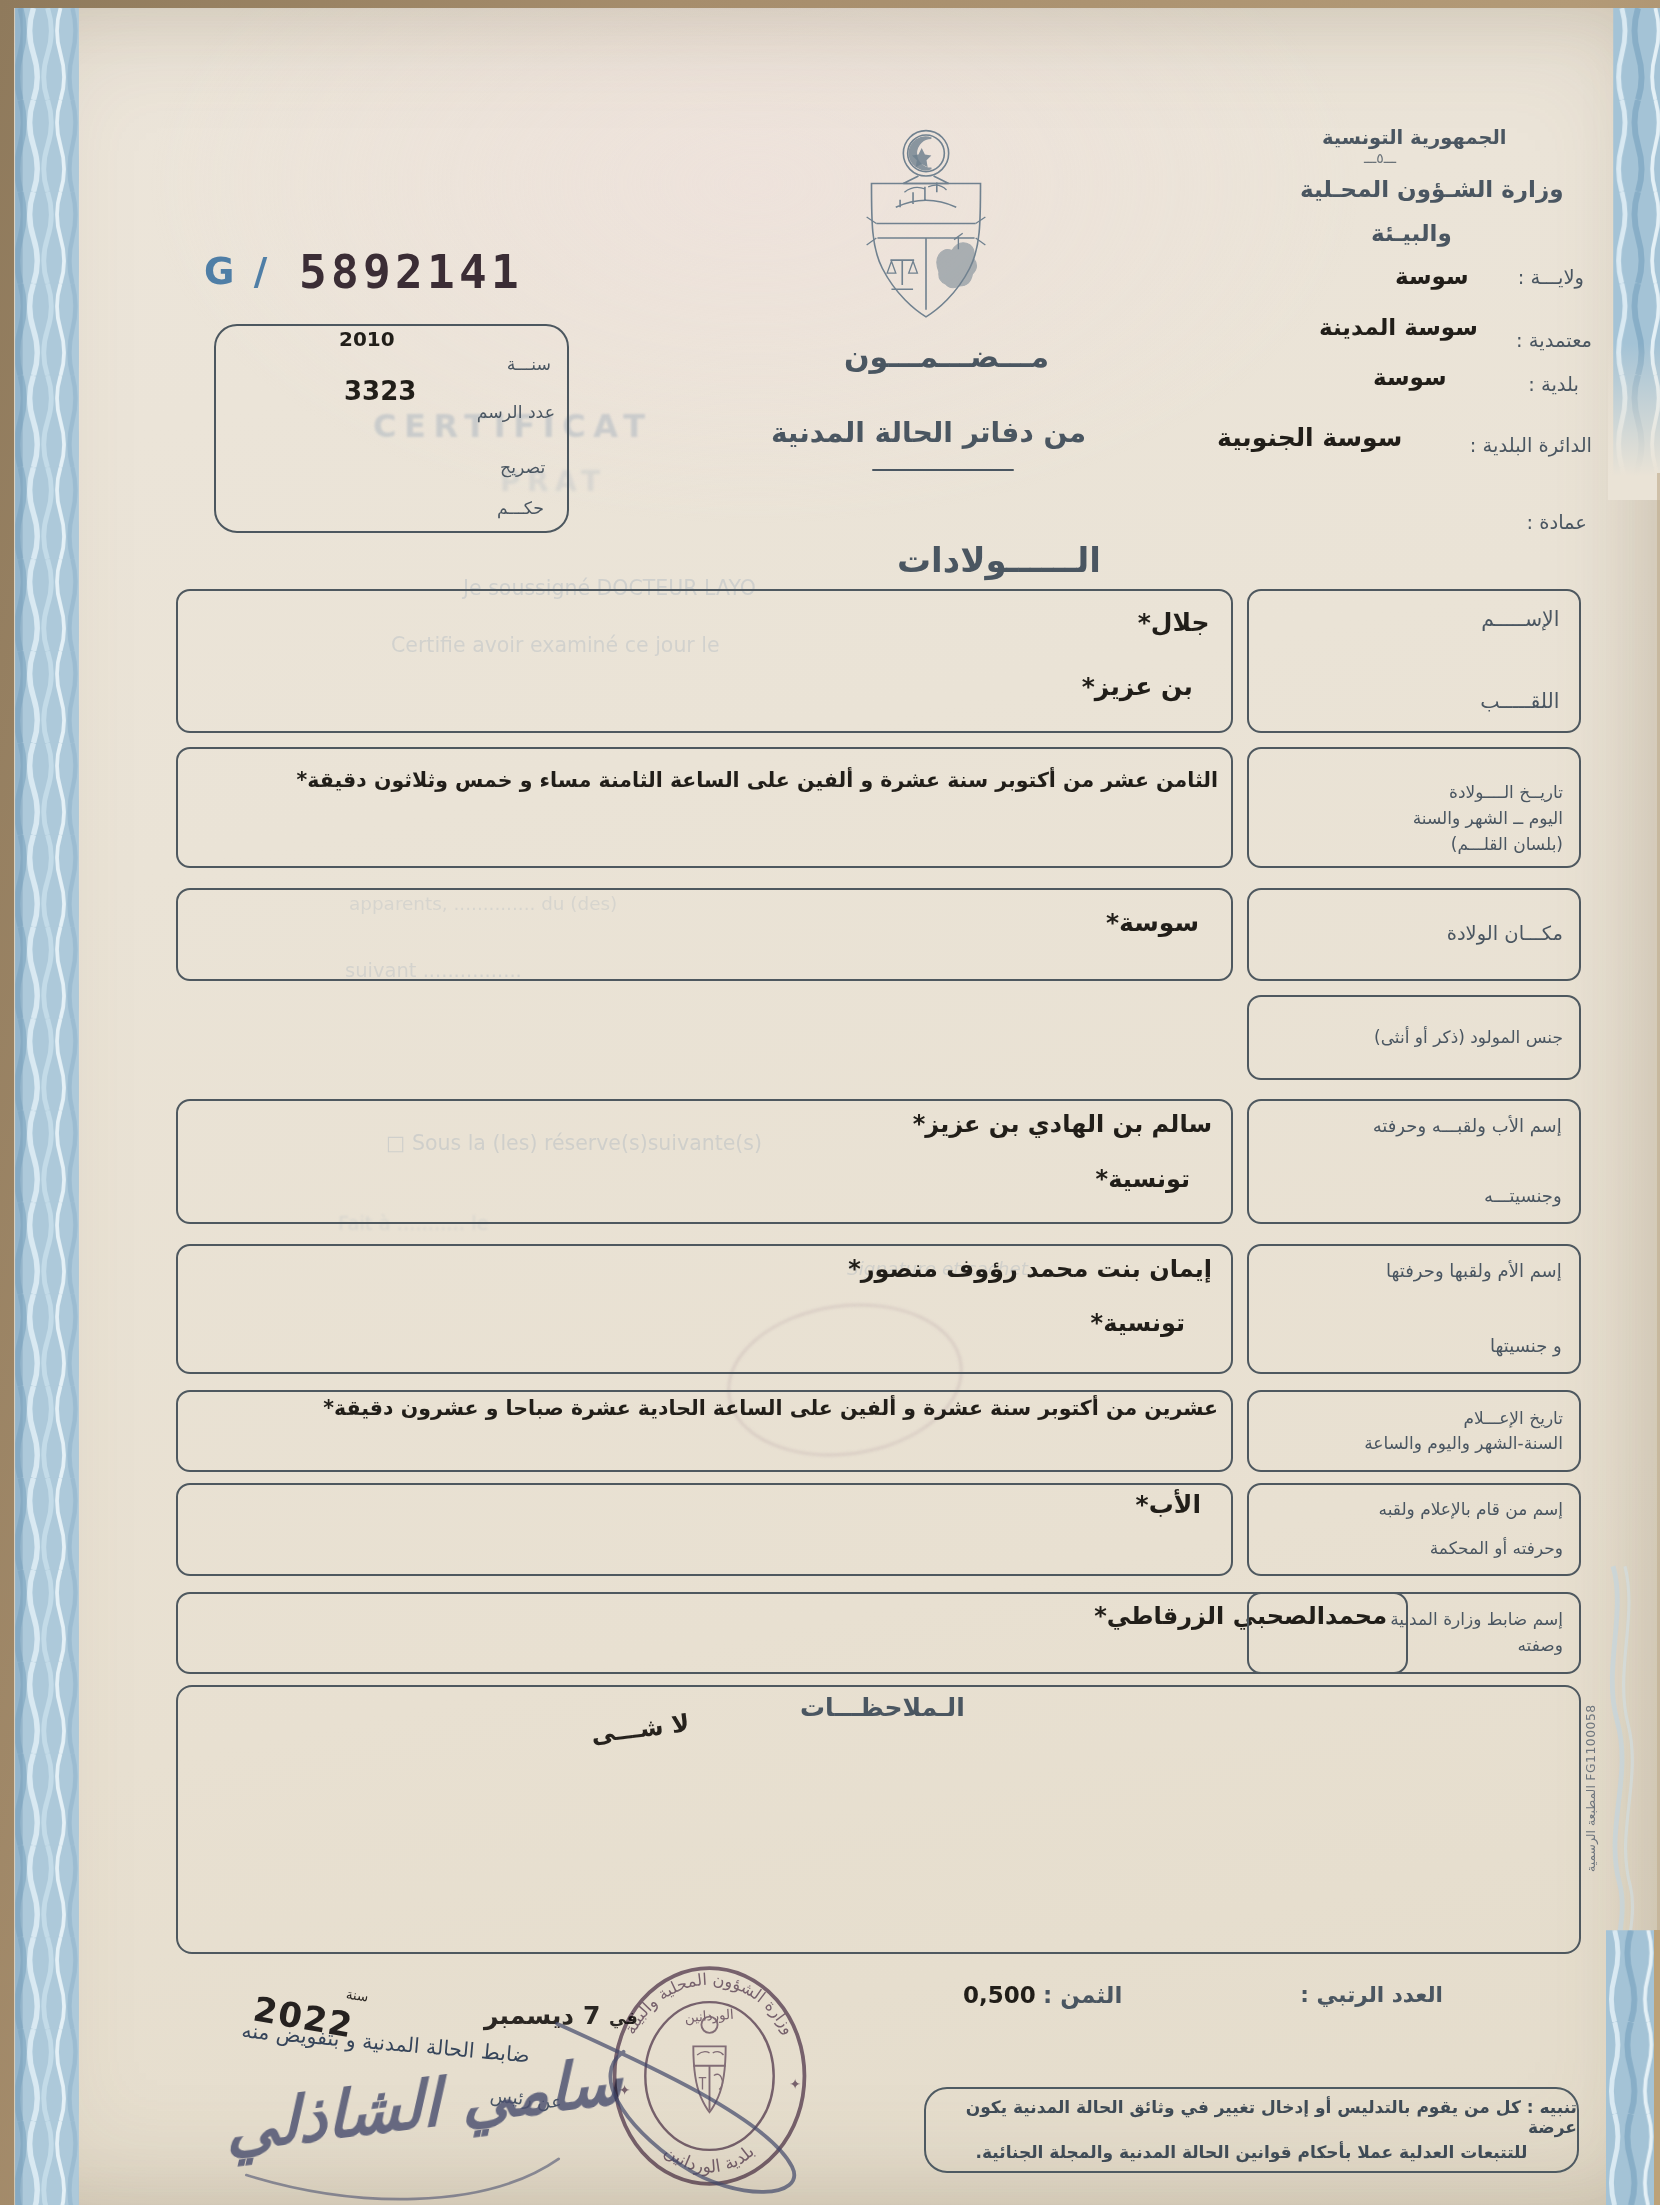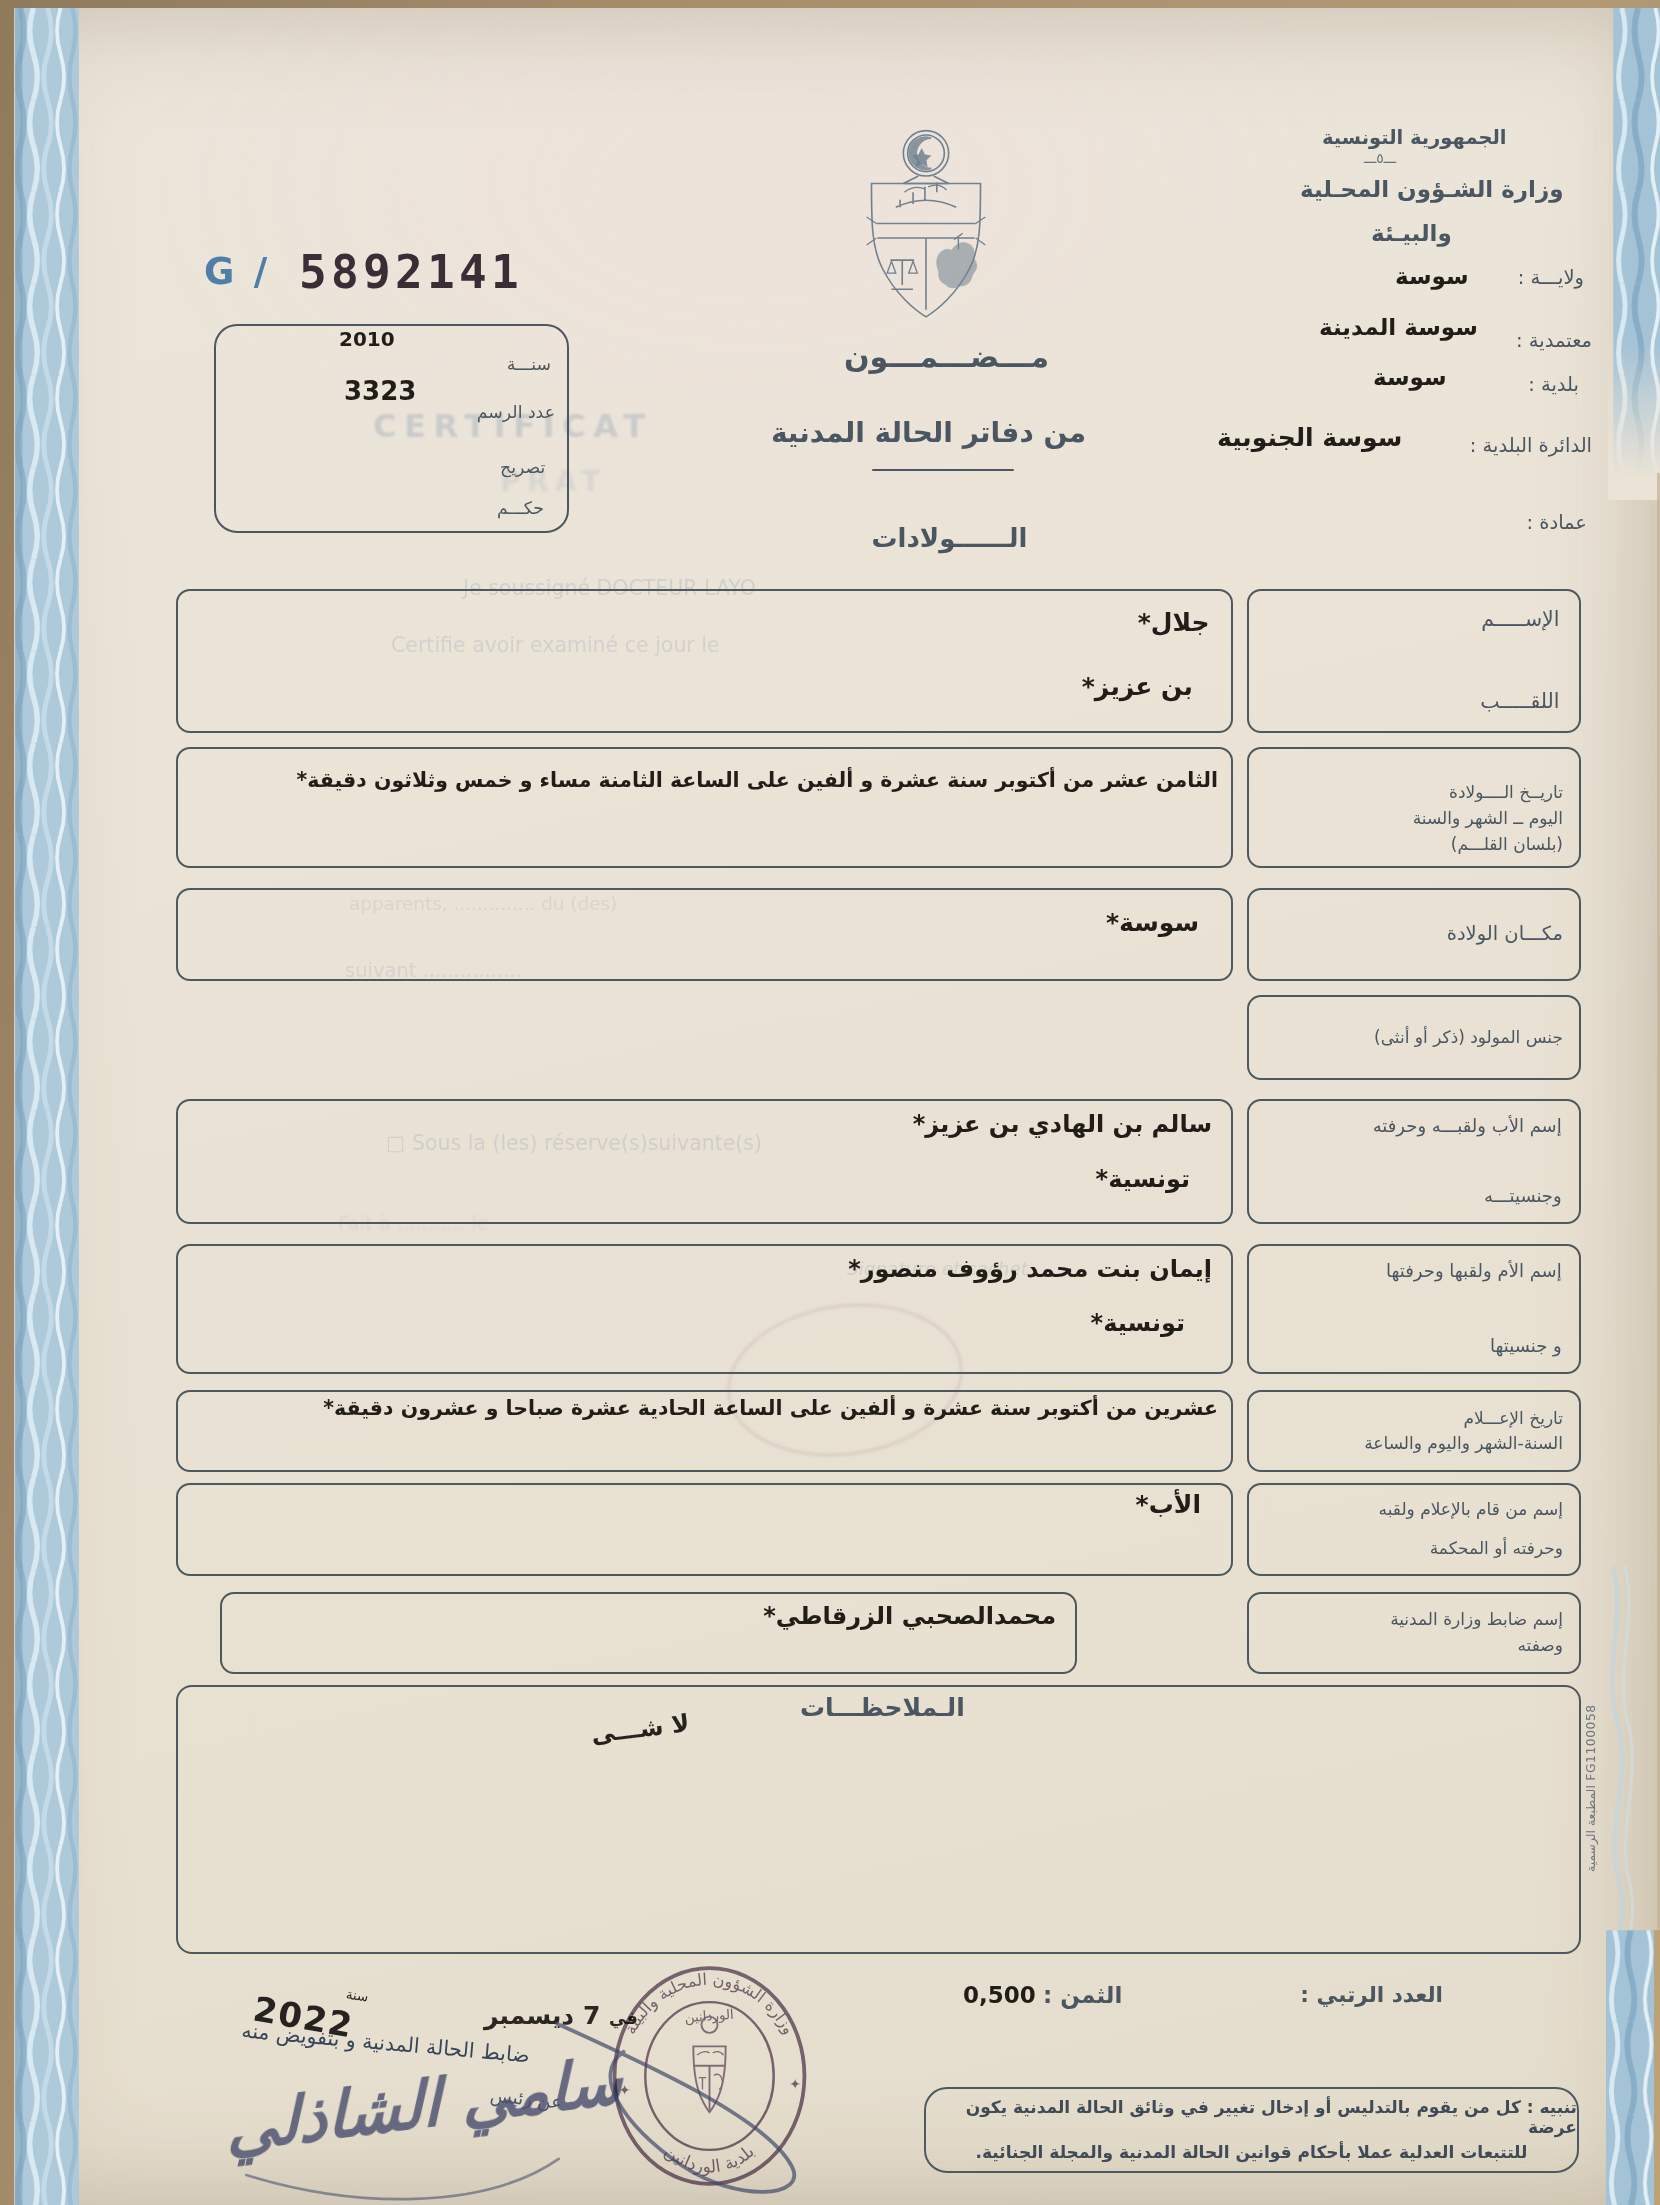--- a/index.html
+++ b/index.html
@@ -130,21 +130,21 @@
     <div class="pz rtl slate nofit" style="right:16px;top:28px;font-size:17.3px;">سنـــة</div>
     <div class="pz bk nofit" style="left:128px;top:50px;font-size:26px;">3323</div>
     <div class="pz rtl slate nofit" style="right:12px;top:76px;font-size:17.3px;">عدد الرسم</div>
     <div class="pz rtl slate nofit" style="right:21.6px;top:131px;font-size:17.3px;">تصريح</div>
     <div class="pz rtl slate nofit" style="right:23px;top:172px;font-size:17.3px;">حكـــم</div>
   </div>
 
   <div class="pz rtl slate" style="left:811px;top:331px;width:243px;text-align:center;font-size:30px;font-weight:bold;">مـــضـــمـــون</div>
   <div class="pz rtl slate nofit" style="left:743px;top:408px;width:343px;text-align:center;font-size:28px;font-weight:bold;">من دفاتر الحالة المدنية</div>
   <div class="pz" style="left:858px;top:461px;width:142px;height:2.7px;background:#4a5661;border-radius:1.6px;"></div>
-  <div class="pz rtl slate nofit" style="left:784px;top:515px;width:303px;text-align:center;font-size:26px;font-weight:bold;">الــــــولادات</div>
+  <div class="pz rtl slate nofit" style="left:784px;top:532px;width:303px;text-align:right;font-size:34px;font-weight:bold;">الــــــولادات</div>
 
   <div class="row" style="left:162px;top:581px;width:1057px;height:144px;">
     <div class="vtx" style="right:21.6px;top:17.3px;font-size:25px;">جلال*</div>
     <div class="vtx" style="right:38px;top:81px;font-size:25px;">بن عزيز*</div>
   </div>
   <div class="row lblcell" style="left:1233px;top:581px;width:334px;height:144px;justify-content:space-between;font-size:20.5px;padding:15px 19.5px;">
     <div>الإســـــم</div>
     <div>اللقـــــب</div>
   </div>
 
@@ -195,21 +195,21 @@
   </div>
 
   <div class="row" style="left:162px;top:1475px;width:1057px;height:93px;">
     <div class="vtx" style="right:30px;top:5.4px;font-size:25px;">الأب*</div>
   </div>
   <div class="row lblcell" style="left:1233px;top:1475px;width:334px;height:93px;justify-content:center;font-size:17px;gap:16px;">
     <div>إسم من قام بالإعلام ولقبه</div>
     <div>وحرفته أو المحكمة</div>
   </div>
 
-  <div class="row" style="left:162px;top:1584px;width:857px;height:82px;margin-left:44px;">
+  <div class="row" style="left:162px;top:1584px;width:1232px;height:82px;">
     <div class="vtx" style="right:19px;top:8.6px;font-size:24px;">محمدالصحبي الزرقاطي*</div>
   </div>
   <div class="row lblcell" style="left:1233px;top:1584px;width:334px;height:82px;justify-content:center;font-size:17px;gap:3.2px;">
     <div>إسم ضابط وزارة المدنية</div>
     <div>وصفته</div>
   </div>
 
   <div class="row" style="left:162px;top:1677px;width:1405px;height:269px;border-radius:16px;">
     <div class="pz rtl slate nofit" style="left:622px;top:6.5px;font-size:25px;font-weight:bold;">الـملاحظـــات</div>
     <div class="pz rtl nofit" style="left:413px;top:28px;font-size:24px;font-weight:bold;color:#26221d;transform:rotate(-7deg);">لا شـــى</div>

